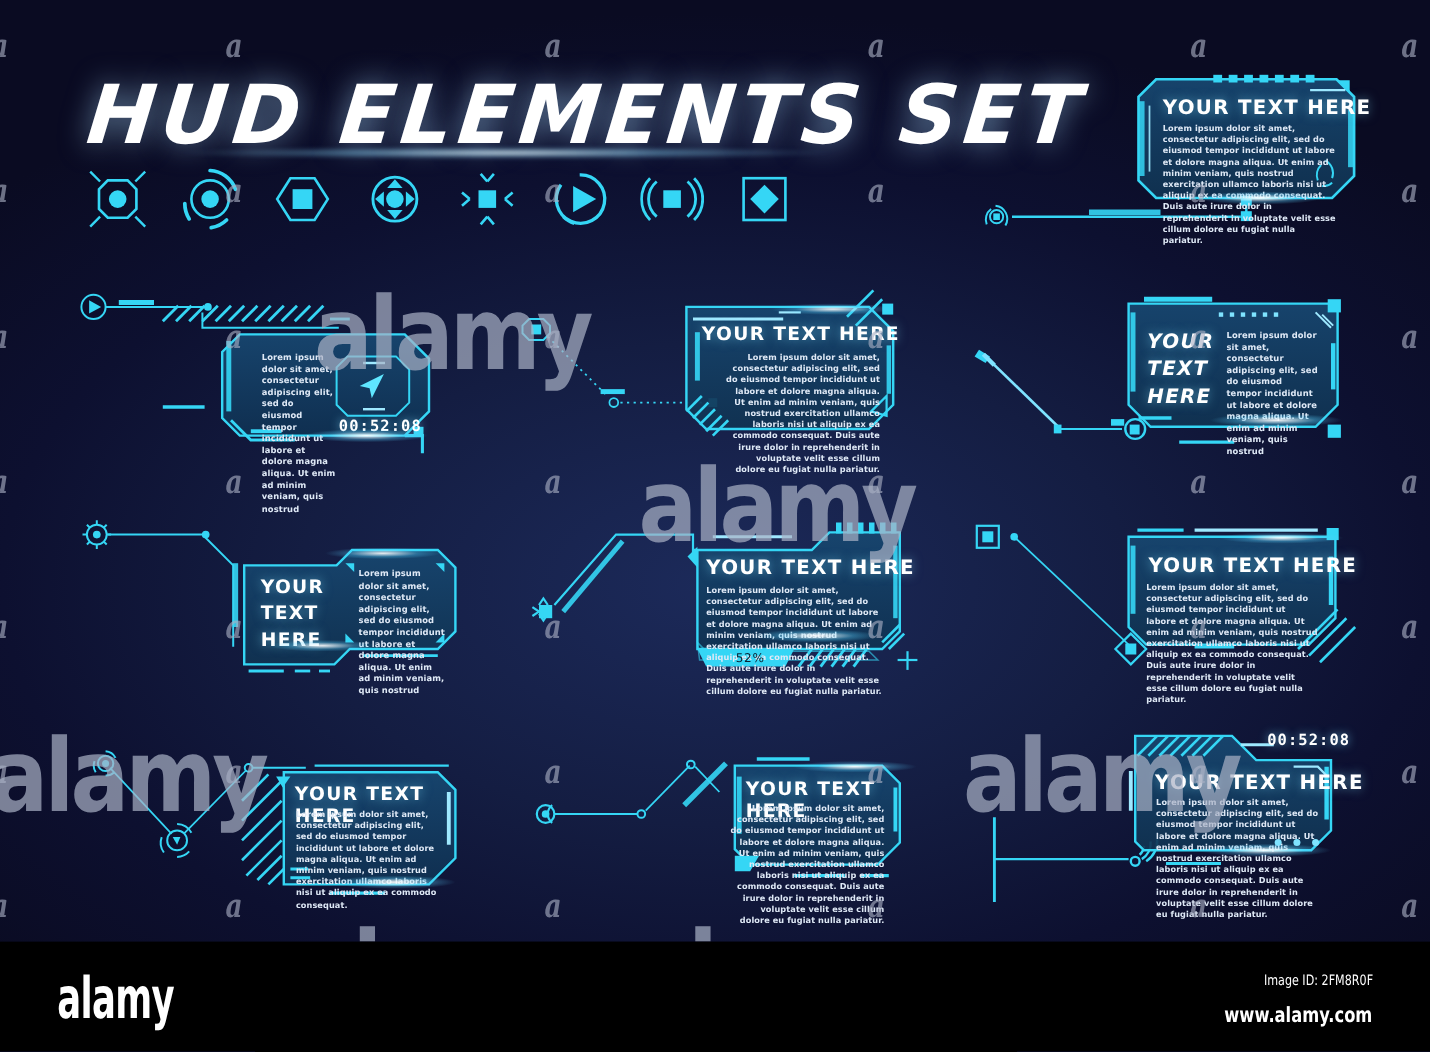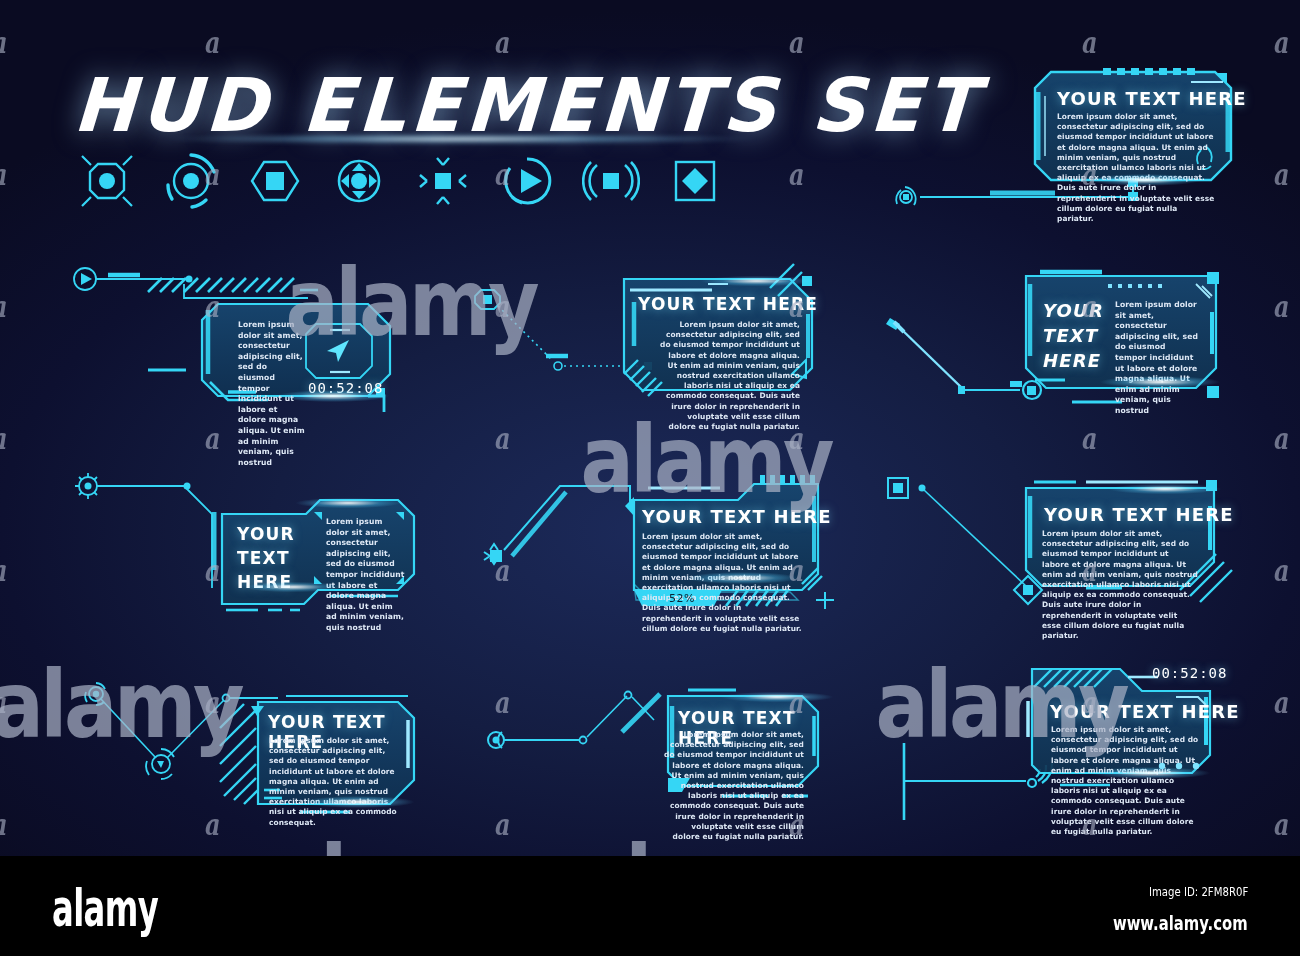--- a/index.html
+++ b/index.html
@@ -62,21 +62,21 @@
     color:#fff;letter-spacing:1.2px;
     text-shadow:0 0 10px rgba(130,225,255,.55);
   }
   .hd.it{font-style:italic;}
   .bd{
     font-family:"DejaVu Sans", sans-serif;font-weight:700;
     color:#dfe9f6;font-size:7.4px;line-height:10.2px;
     letter-spacing:.1px;
   }
   .tmr{
-    font-family:"DejaVu Sans Mono", monospace;font-weight:400;
+    font-family:"DejaVu Sans Mono", monospace;font-weight:700;
     color:#ffffff;letter-spacing:1px;
     text-shadow:0 0 9px rgba(120,220,255,.7);
   }
   .pct{
     font-family:"DejaVu Sans", sans-serif;font-weight:400;
     color:#0a2233;font-size:11px;letter-spacing:.6px;
   }
   
   #footer{
     position:absolute;left:0;top:856px;width:1300px;height:100px;

